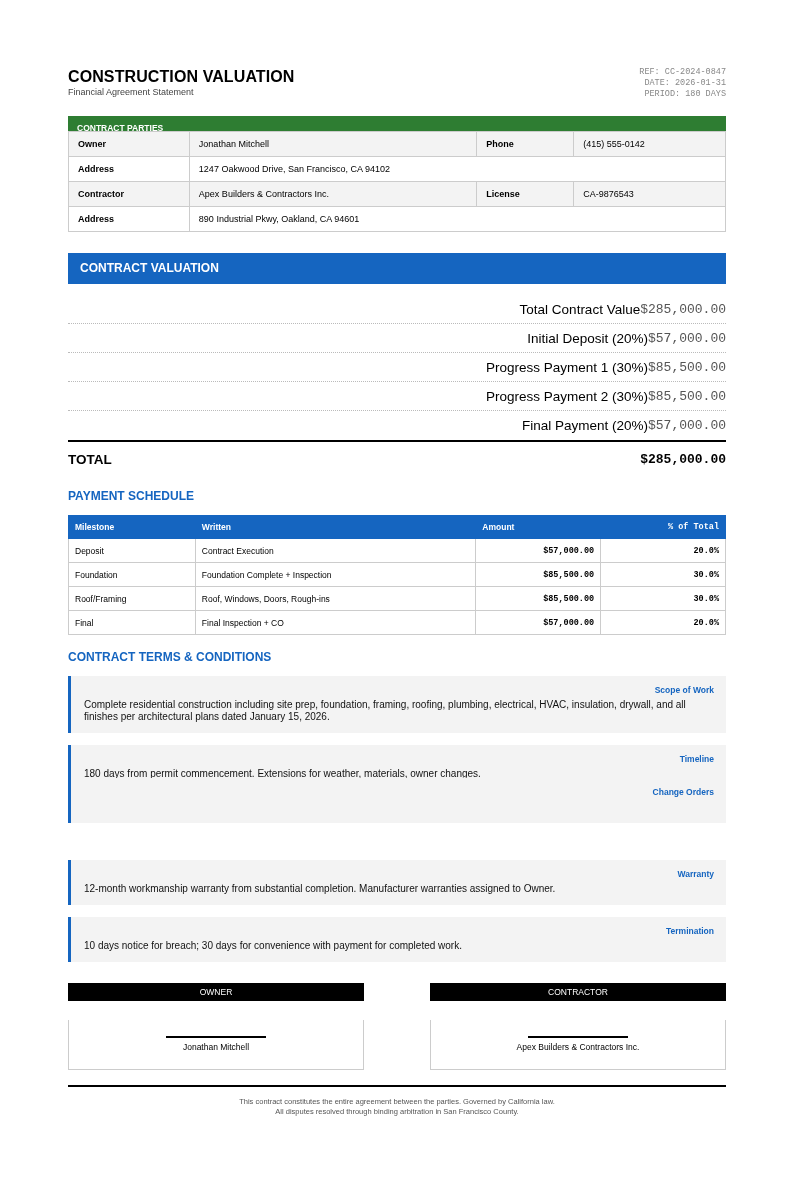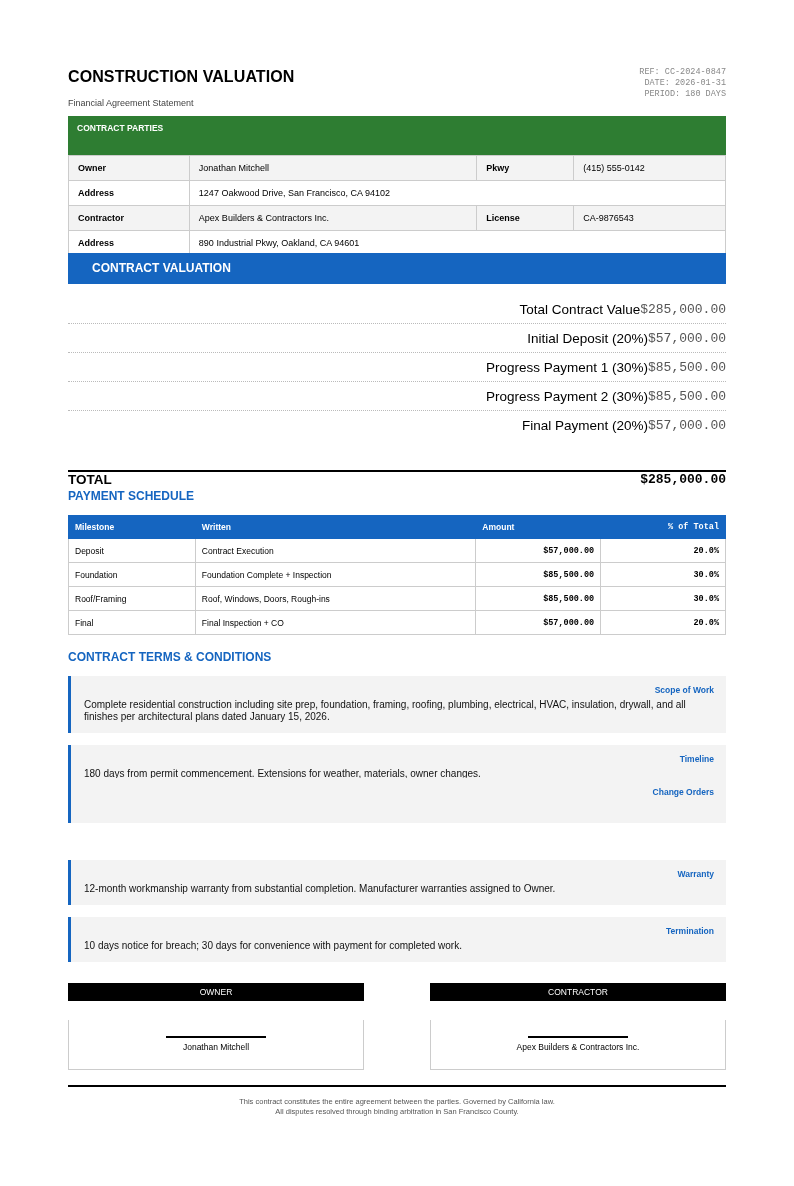--- a/index.html
+++ b/index.html
@@ -9,38 +9,38 @@
     height: 1186px;
     font-family: "Liberation Sans", sans-serif;
     color: #000;
     position: relative;
   }
   .page { position: absolute; left: 68px; top: 0; width: 658px; }
 
   
   .hdr { position: absolute; top: 68px; left: 0; width: 658px; height: 40px; }
   .hdr-title { font-size: 16px; font-weight: bold; letter-spacing: 0.1px; line-height: 18px; }
-  .hdr-sub { font-size: 9px; color: #444; margin-top: 12px; }
+  .hdr-sub { font-size: 9px; color: #444; margin-top: 1px; }
   .hdr-meta { position: absolute; right: 0; top: -1px; text-align: right; font-family: "Liberation Mono", monospace; font-size: 8.5px; color: #888; line-height: 11px; }
 
   
   .parties { position: absolute; top: 116px; left: 0; width: 658px; }
-  .parties-head { background: #2e7d32; color: #fff; font-size: 8.5px; font-weight: bold; height: 39px; line-height: 25px; padding-left: 9px; }
+  .parties-head { background: #2e7d32; color: #fff; font-size: 8.5px; font-weight: bold; height: 15px; line-height: 25px; padding-left: 9px; }
   table.pt { width: 658px; border-collapse: collapse; font-size: 9px; }
   table.pt td { border: 1px solid #cccccc; height: 25px; padding: 0 9px; vertical-align: middle; }
   table.pt tr.alt td { background: #f3f3f3; }
   table.pt td.lbl { font-weight: bold; }
 
   
-  .val-head { position: absolute; top: 253px; left: 0; width: 658px; height: 31px; background: #1565c0; color: #fff; font-size: 12px; font-weight: bold; line-height: 31px; padding-left: 24px; }
+  .val-head { position: absolute; top: 253px; left: 0; width: 658px; height: 31px; background: #1565c0; color: #fff; font-size: 12px; font-weight: bold; line-height: 31px; padding-left: 12px; }
   .val-list { position: absolute; top: 295px; left: 0; width: 658px; }
   .val-row { height: 29px; display: flex; justify-content: flex-end; align-items: center; border-bottom: 1px dotted #bbb; font-size: 13.5px; }
   .val-row.last { border-bottom: none; }
   .val-row .amt { font-family: "Liberation Mono", monospace; font-size: 13px; color: #555; }
-  .val-total { position: absolute; top: 440px; left: 0; width: 658px; border-top: 2px solid #000; height: 36px; display: flex; justify-content: space-between; font-size: 13.5px; font-weight: bold; margin-top: 30px; }
+  .val-total { position: absolute; top: 440px; left: 0; width: 658px; border-top: 2px solid #000; height: 36px; display: flex; justify-content: space-between; align-items: center; font-size: 13.5px; font-weight: bold; }
   .val-total .amt { font-family: "Liberation Mono", monospace; font-size: 13px; font-weight: bold; }
 
   .sect-title { position: absolute; left: 0; color: #1565c0; font-size: 12px; font-weight: bold; }
 
   
   table.sch { position: absolute; top: 515px; left: 0; width: 658px; border-collapse: collapse; font-size: 8.5px; }
   table.sch th { background: #1565c0; color: #fff; font-weight: bold; text-align: left; height: 23px; padding: 0 6px; border: 1px solid #1565c0; }
   table.sch th.pct { text-align: right; font-family: "Liberation Mono", monospace; }
   table.sch td { border: 1px solid #cccccc; height: 24px; padding: 0 6px; }
   table.sch td.num { text-align: right; font-family: "Liberation Mono", monospace; font-weight: bold; font-size: 8.5px; }
@@ -82,21 +82,21 @@
       <colgroup>
           <col style="width:121px">
           <col style="width:288px">
           <col style="width:97px">
           <col style="width:152px">
         </colgroup>
       <tbody>
           <tr class="alt">
         <td class="lbl">Owner</td>
         <td>Jonathan Mitchell</td>
-        <td class="lbl">Pkwy</td>
+        <td class="lbl">Phone</td>
         <td>(415) 555-0142</td>
       </tr>
       <tr>
         <td class="lbl">Address</td>
         <td colspan="3">1247 Oakwood Drive, San Francisco, CA 94102</td>
       </tr>
       <tr class="alt">
         <td class="lbl">Contractor</td>
         <td>Apex Builders &amp; Contractors Inc.</td>
         <td class="lbl">License</td>

